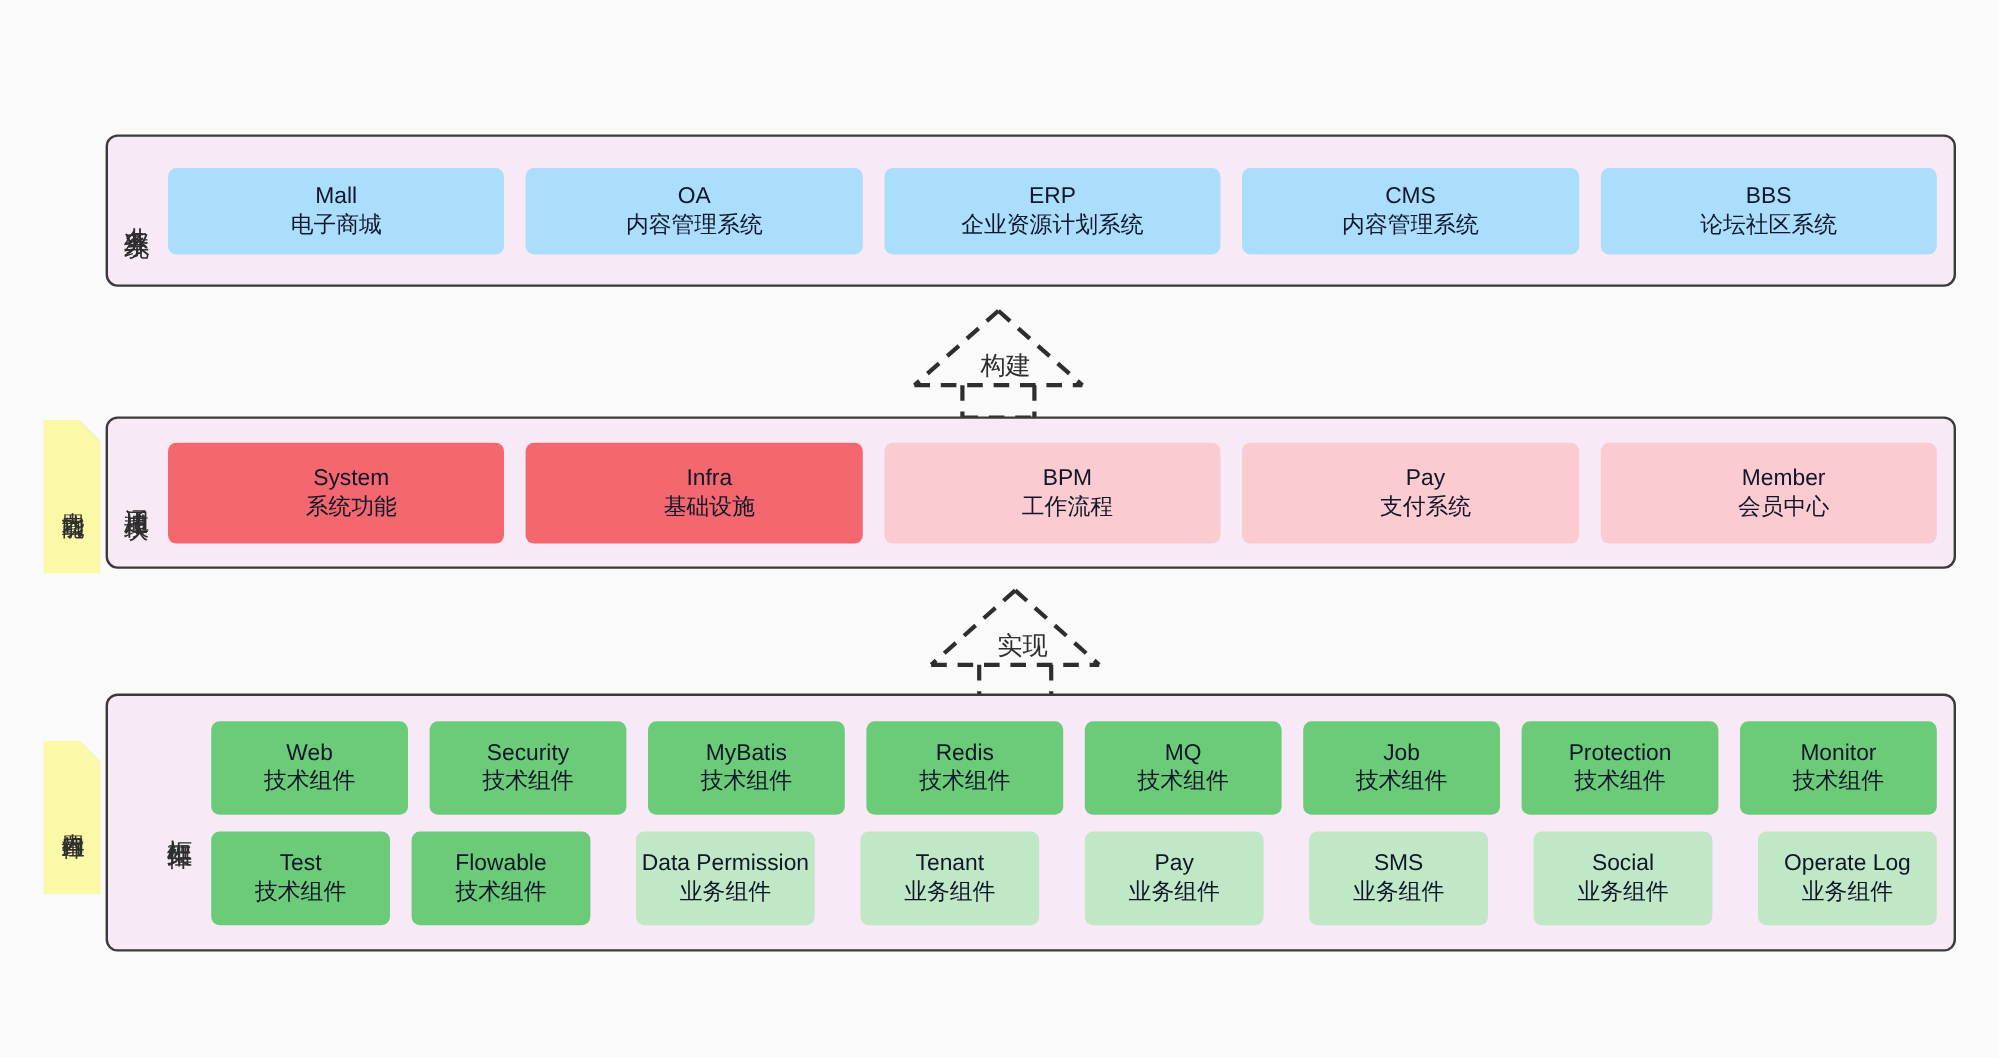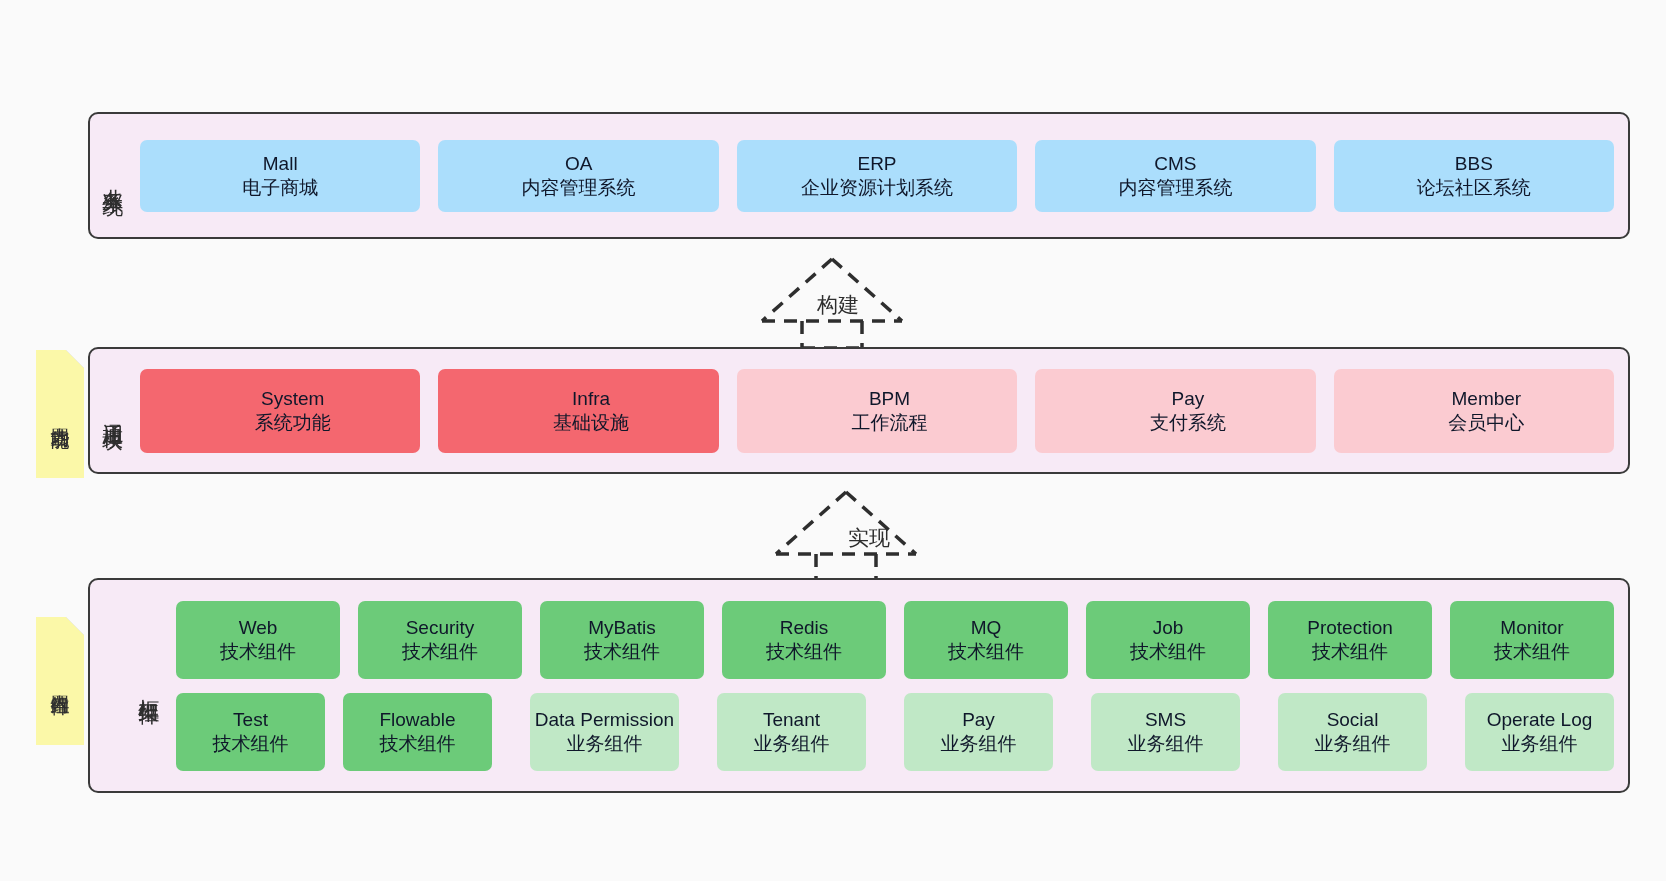--- a/index.html
+++ b/index.html
@@ -136,21 +136,21 @@
     position: absolute;
     font-size: 21px;
     color: #2e2e2e;
     background: transparent;
     user-select: none;
     white-space: nowrap;
   }
   #arrow-build   { left: 752px; top: 255px; width: 160px; height: 95px; }
   #arrow-realize { left: 766px; top: 488px; width: 160px; height: 95px; }
   #arrow-build-label   { left: 817px; top: 291px; }
-  #arrow-realize-label { left: 831px; top: 524px; margin-left: 17px; }
+  #arrow-realize-label { left: 831px; top: 524px; }
 </style>
 </head>
 <body>
 
 <div class="canvas">
 
   <div class="layer" id="layer-business">
     <div class="layer-title">业务系统</div>
     <div class="layer-body">
       <div class="row">

